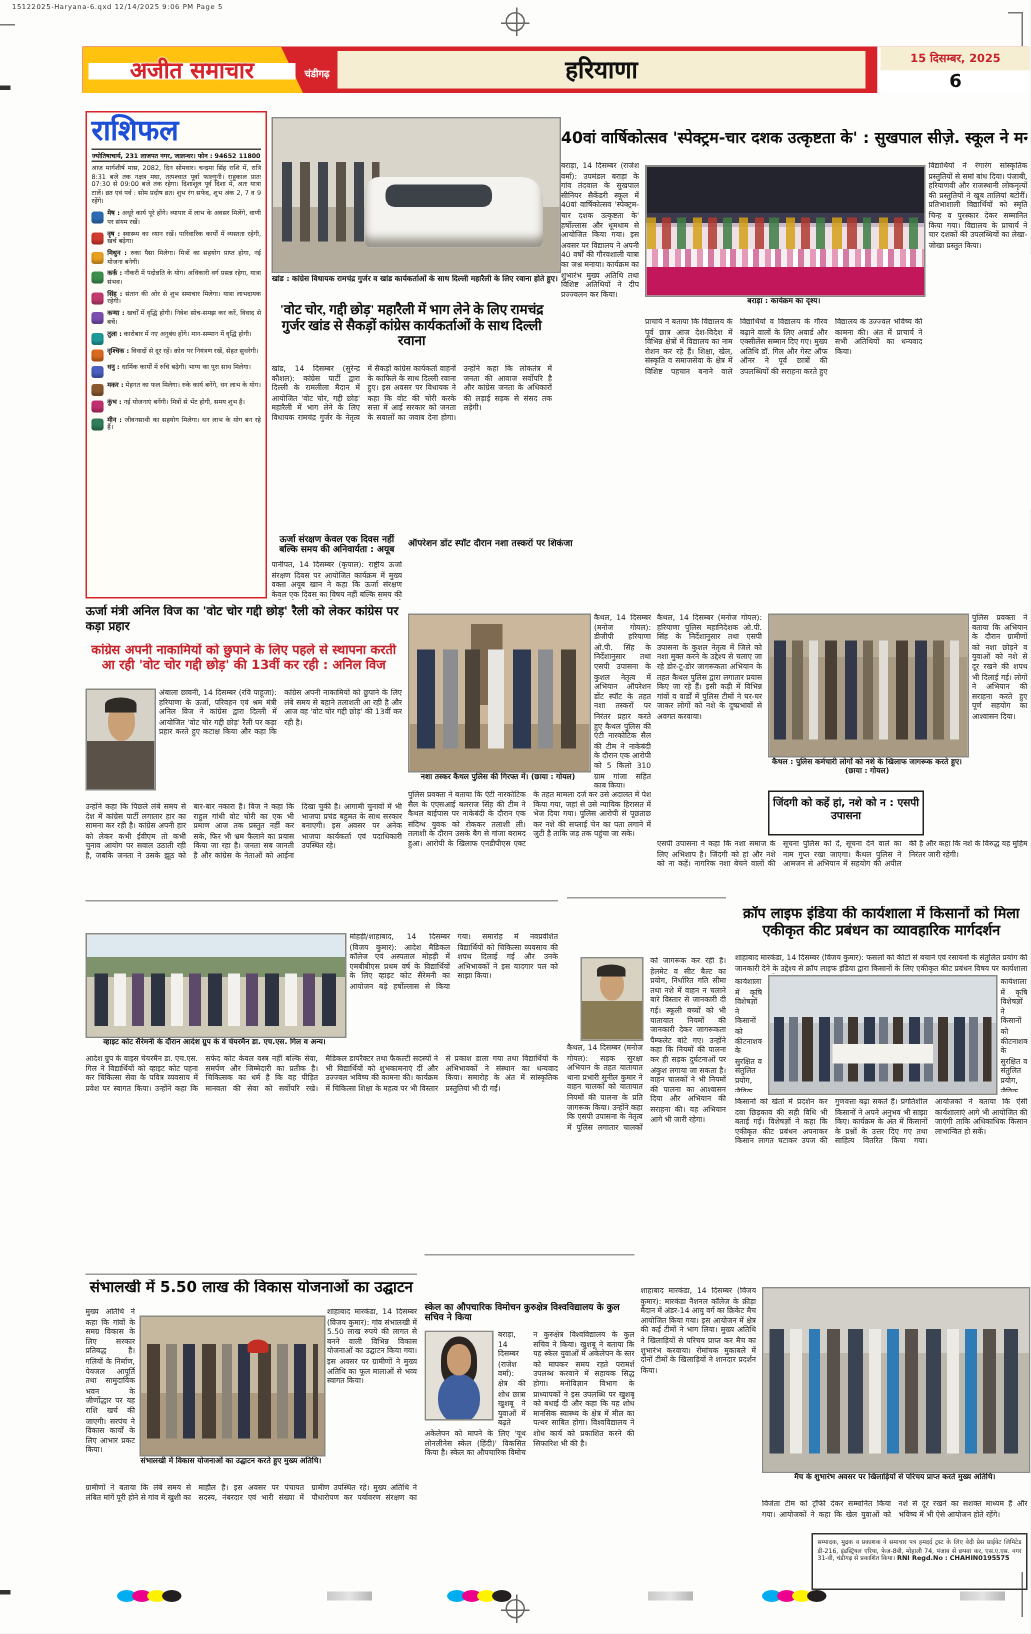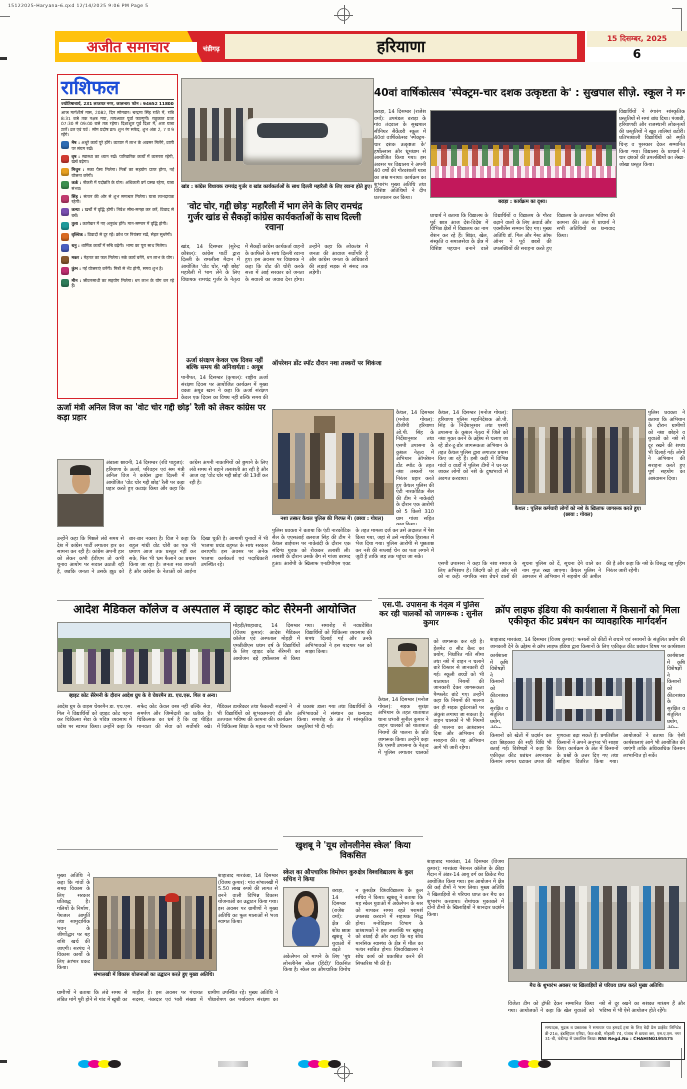--- a/index.html
+++ b/index.html
@@ -218,58 +218,58 @@
 
   <div class="abs kick" style="left:272px;top:359px;width:162px;height:9px;font-size:6px;">ऑपरेशन डोंट स्पॉट दौरान नशा तस्करों पर शिकंजा</div>
   <div class="ph ph-arrest" style="left:272px;top:409px;width:120px;height:104px;"></div>
   <div class="abs cap" style="left:272px;top:515px;width:120px;height:10px;">नशा तस्कर कैथल पुलिस की गिरफ्त में। (छाया : गोयल)</div>
   <div class="abs txt" style="left:396px;top:409px;width:38px;height:116px;">कैथल, 14 दिसम्बर (मनोज गोयल): डीजीपी हरियाणा ओ.पी. सिंह के निर्देशानुसार तथा एसपी उपासना के कुशल नेतृत्व में अभियान ऑपरेशन डोंट स्पॉट के तहत नशा तस्करों पर निरंतर प्रहार करते हुए कैथल पुलिस की एंटी नारकोटिक सैल की टीम ने नाकेबंदी के दौरान एक आरोपी को 5 किलो 310 ग्राम गांजा सहित काबू किया।</div>
   <div class="abs txt c2" style="left:272px;top:527px;width:162px;height:71px;">पुलिस प्रवक्ता ने बताया कि एंटी नारकोटिक सैल के एएसआई बलराज सिंह की टीम ने कैथल बाईपास पर नाकेबंदी के दौरान एक संदिग्ध युवक को रोककर तलाशी ली। तलाशी के दौरान उसके बैग से गांजा बरामद हुआ। आरोपी के खिलाफ एनडीपीएस एक्ट के तहत मामला दर्ज कर उसे अदालत में पेश किया गया, जहां से उसे न्यायिक हिरासत में भेज दिया गया। पुलिस आरोपी से पूछताछ कर नशे की सप्लाई चेन का पता लगाने में जुटी है ताकि जड़ तक पहुंचा जा सके।</div>
 
   <div class="abs txt" style="left:438px;top:409px;width:70px;height:148px;">कैथल, 14 दिसम्बर (मनोज गोयल): हरियाणा पुलिस महानिदेशक ओ.पी. सिंह के निर्देशानुसार तथा एसपी उपासना के कुशल नेतृत्व में जिले को नशा मुक्त करने के उद्देश्य से चलाए जा रहे डोर-टू-डोर जागरूकता अभियान के तहत कैथल पुलिस द्वारा लगातार प्रयास किए जा रहे हैं। इसी कड़ी में विभिन्न गांवों व वार्डों में पुलिस टीमों ने घर-घर जाकर लोगों को नशे के दुष्प्रभावों से अवगत करवाया।</div>
   <div class="ph ph-crowd" style="left:512px;top:409px;width:132px;height:94px;"></div>
   <div class="abs cap" style="left:512px;top:505px;width:132px;height:18px;">कैथल : पुलिस कर्मचारी लोगों को नशे के खिलाफ जागरूक करते हुए। (छाया : गोयल)</div>
+  <div id="door-quote" class="abs" style="left:512px;top:527px;width:104px;height:30px;">जिंदगी को कहें हां, नशे को न : एसपी उपासना</div>
   <div class="abs txt" style="left:648px;top:409px;width:37px;height:148px;">पुलिस प्रवक्ता ने बताया कि अभियान के दौरान ग्रामीणों को नशा छोड़ने व युवाओं को नशे से दूर रखने की शपथ भी दिलाई गई। लोगों ने अभियान की सराहना करते हुए पूर्ण सहयोग का आश्वासन दिया।</div>
   <div class="abs txt c3" style="left:438px;top:560px;width:247px;height:38px;">एसपी उपासना ने कहा कि नशा समाज के लिए अभिशाप है। जिंदगी को हां और नशे को ना कहें। नागरिक नशा बेचने वालों की सूचना पुलिस को दें, सूचना देने वाले का नाम गुप्त रखा जाएगा। कैथल पुलिस ने आमजन से अभियान में सहयोग की अपील की है और कहा कि नशे के विरुद्ध यह मुहिम निरंतर जारी रहेगी।</div>
 
   <div class="abs kick" style="left:57px;top:403px;width:211px;height:24px;font-size:8px;">ऊर्जा मंत्री अनिल विज का 'वोट चोर गद्दी छोड़' रैली को लेकर कांग्रेस पर कड़ा प्रहार</div>
+  <div class="abs hl red" style="left:57px;top:429px;width:211px;height:27px;font-size:8.5px;color:#c8232b;">कांग्रेस अपनी नाकामियों को छुपाने के लिए पहले से स्थापना करती आ रही 'वोट चोर गद्दी छोड़' की 13वीं कर रही : अनिल विज</div>
   <div class="ph ph-portrait-officer" style="left:57px;top:459px;width:45px;height:66px;background:linear-gradient(180deg,#d6d2c8 0 52%,#5a5248 52% 100%);"></div>
   <div class="abs txt c2" style="left:106px;top:459px;width:162px;height:72px;">अंबाला छावनी, 14 दिसम्बर (रवि पाहूजा): हरियाणा के ऊर्जा, परिवहन एवं श्रम मंत्री अनिल विज ने कांग्रेस द्वारा दिल्ली में आयोजित 'वोट चोर गद्दी छोड़' रैली पर कड़ा प्रहार करते हुए कटाक्ष किया और कहा कि कांग्रेस अपनी नाकामियों को छुपाने के लिए लंबे समय से बहाने तलाशती आ रही है और आज वह 'वोट चोर गद्दी छोड़' की 13वीं कर रही है।</div>
   <div class="abs txt c3" style="left:57px;top:535px;width:211px;height:63px;">उन्होंने कहा कि पिछले लंबे समय से देश में कांग्रेस पार्टी लगातार हार का सामना कर रही है। कांग्रेस अपनी हार को लेकर कभी ईवीएम तो कभी चुनाव आयोग पर सवाल उठाती रही है, जबकि जनता ने उसके झूठ को बार-बार नकारा है। विज ने कहा कि राहुल गांधी वोट चोरी का एक भी प्रमाण आज तक प्रस्तुत नहीं कर सके, फिर भी भ्रम फैलाने का प्रयास किया जा रहा है। जनता सब जानती है और कांग्रेस के नेताओं को आईना दिखा चुकी है। आगामी चुनावों में भी भाजपा प्रचंड बहुमत के साथ सरकार बनाएगी। इस अवसर पर अनेक भाजपा कार्यकर्ता एवं पदाधिकारी उपस्थित रहे।</div>
 
   <div class="rule" style="left:57px;top:600px;width:315px;"></div>
-  <div class="abs hl" style="left:57px;top:603px;width:315px;height:16px;font-size:11.5px;white-space:nowrap;">आदेश मैडिकल कॉलेज व अस्पताल में व्हाइट कोट सैरेमनी आयोजित</div>
   <div class="ph ph-wcoat" style="left:57px;top:622px;width:172px;height:68px;"></div>
   <div class="abs cap" style="left:57px;top:692px;width:172px;height:9px;">व्हाइट कोट सैरेमनी के दौरान आदेश ग्रुप के वे चेयरमैन डा. एच.एस. गिल व अन्य।</div>
   <div class="abs txt c2" style="left:233px;top:622px;width:139px;height:79px;">मोहड़ी/शाहाबाद, 14 दिसम्बर (विजय कुमार): आदेश मैडिकल कॉलेज एवं अस्पताल मोहड़ी में एमबीबीएस प्रथम वर्ष के विद्यार्थियों के लिए व्हाइट कोट सैरेमनी का आयोजन बड़े हर्षोल्लास से किया गया। समारोह में नवप्रवेशित विद्यार्थियों को चिकित्सा व्यवसाय की शपथ दिलाई गई और उनके अभिभावकों ने इस यादगार पल को साझा किया।</div>
   <div class="abs txt c4" style="left:57px;top:703px;width:315px;height:134px;">आदेश ग्रुप के वाइस चेयरमैन डा. एच.एस. गिल ने विद्यार्थियों को व्हाइट कोट पहना कर चिकित्सा सेवा के पवित्र व्यवसाय में प्रवेश पर स्वागत किया। उन्होंने कहा कि सफेद कोट केवल वस्त्र नहीं बल्कि सेवा, समर्पण और जिम्मेदारी का प्रतीक है। चिकित्सक का धर्म है कि वह पीड़ित मानवता की सेवा को सर्वोपरि रखे। मैडिकल डायरैक्टर तथा फैकल्टी सदस्यों ने भी विद्यार्थियों को शुभकामनाएं दीं और उज्ज्वल भविष्य की कामना की। कार्यक्रम में चिकित्सा शिक्षा के महत्व पर भी विस्तार से प्रकाश डाला गया तथा विद्यार्थियों के अभिभावकों ने संस्थान का धन्यवाद किया। समारोह के अंत में सांस्कृतिक प्रस्तुतियां भी दी गईं।</div>
 
   <div class="rule" style="left:378px;top:598px;width:106px;"></div>
-  <div class="abs hl" style="left:378px;top:601px;width:106px;height:34px;font-size:7.5px;">एस.पी. उपासना के नेतृत्व में पुलिस कर रही चालकों को जागरूक : सुनील कुमार</div>
   <div class="abs txt c2" style="left:378px;top:638px;width:106px;height:198px;">
     <span class="ph ph-portrait-officer float-r" style="width:40px;height:54px;"></span>
     <span>कैथल, 14 दिसम्बर (मनोज गोयल): सड़क सुरक्षा अभियान के तहत यातायात थाना प्रभारी सुनील कुमार ने वाहन चालकों को यातायात नियमों की पालना के प्रति जागरूक किया। उन्होंने कहा कि एसपी उपासना के नेतृत्व में पुलिस लगातार चालकों को जागरूक कर रही है। हेलमेट व सीट बैल्ट का प्रयोग, निर्धारित गति सीमा तथा नशे में वाहन न चलाने बारे विस्तार से जानकारी दी गई। स्कूली बच्चों को भी यातायात नियमों की जानकारी देकर जागरूकता पैम्फलेट बांटे गए। उन्होंने कहा कि नियमों की पालना कर ही सड़क दुर्घटनाओं पर अंकुश लगाया जा सकता है। वाहन चालकों ने भी नियमों की पालना का आश्वासन दिया और अभियान की सराहना की। यह अभियान आगे भी जारी रहेगा।</span>
   </div>
 
   <div class="abs hl" style="left:490px;top:604px;width:195px;height:30px;font-size:9.5px;">क्रॉप लाइफ इंडिया की कार्यशाला में किसानों को मिला एकीकृत कीट प्रबंधन का व्यावहारिक मार्गदर्शन</div>
   <div class="abs txt" style="left:490px;top:636px;width:195px;height:13px;">शाहाबाद मारकंडा, 14 दिसम्बर (विजय कुमार): फसलों को कीटों से बचाने एवं रसायनों के संतुलित प्रयोग की जानकारी देने के उद्देश्य से क्रॉप लाइफ इंडिया द्वारा किसानों के लिए एकीकृत कीट प्रबंधन विषय पर कार्यशाला का आयोजन किया गया।</div>
   <div class="abs txt" style="left:490px;top:652px;width:18px;height:76px;">कार्यशाला में कृषि विशेषज्ञों ने किसानों को कीटनाशकों के सुरक्षित व संतुलित प्रयोग, जैविक नियंत्रण तथा मित्र कीटों की पहचान का व्यावहारिक मार्गदर्शन दिया।</div>
   <div class="ph ph-workshop" style="left:512px;top:650px;width:151px;height:78px;"></div>
   <div class="abs txt" style="left:667px;top:652px;width:18px;height:76px;">कार्यशाला में कृषि विशेषज्ञों ने किसानों को कीटनाशकों के सुरक्षित व संतुलित प्रयोग, जैविक नियंत्रण तथा मित्र कीटों की पहचान का व्यावहारिक मार्गदर्शन दिया।</div>
   <div class="abs txt c3" style="left:490px;top:732px;width:195px;height:104px;">किसानों को खेतों में प्रदर्शन कर दवा छिड़काव की सही विधि भी बताई गई। विशेषज्ञों ने कहा कि एकीकृत कीट प्रबंधन अपनाकर किसान लागत घटाकर उपज की गुणवत्ता बढ़ा सकते हैं। प्रगतिशील किसानों ने अपने अनुभव भी साझा किए। कार्यक्रम के अंत में किसानों के प्रश्नों के उत्तर दिए गए तथा साहित्य वितरित किया गया। आयोजकों ने बताया कि ऐसी कार्यशालाएं आगे भी आयोजित की जाएंगी ताकि अधिकाधिक किसान लाभान्वित हो सकें।</div>
 
   <div class="rule" style="left:57px;top:849px;width:221px;"></div>
+  <div class="abs hl" style="left:57px;top:853px;width:221px;height:16px;font-size:10px;white-space:nowrap;">संभालखी में 5.50 लाख की विकास योजनाओं का उद्घाटन</div>
   <div class="abs txt" style="left:57px;top:872px;width:33px;height:114px;">मुख्य अतिथि ने कहा कि गांवों के समग्र विकास के लिए सरकार प्रतिबद्ध है। गलियों के निर्माण, पेयजल आपूर्ति तथा सामुदायिक भवन के जीर्णोद्धार पर यह राशि खर्च की जाएगी। सरपंच ने विकास कार्यों के लिए आभार प्रकट किया।</div>
   <div class="ph ph-inaug" style="left:93px;top:877px;width:122px;height:92px;"></div>
   <div class="abs cap" style="left:93px;top:971px;width:122px;height:16px;">संभालखी में विकास योजनाओं का उद्घाटन करते हुए मुख्य अतिथि।</div>
   <div class="abs txt" style="left:218px;top:872px;width:60px;height:114px;">शाहाबाद मारकंडा, 14 दिसम्बर (विजय कुमार): गांव संभालखी में 5.50 लाख रुपये की लागत से बनने वाली विभिन्न विकास योजनाओं का उद्घाटन किया गया। इस अवसर पर ग्रामीणों ने मुख्य अतिथि का फूल मालाओं से भव्य स्वागत किया।</div>
   <div class="abs txt c3" style="left:57px;top:989px;width:221px;height:19px;">ग्रामीणों ने बताया कि लंबे समय से लंबित मांगें पूरी होने से गांव में खुशी का माहौल है। इस अवसर पर पंचायत सदस्य, नंबरदार एवं भारी संख्या में ग्रामीण उपस्थित रहे। मुख्य अतिथि ने पौधारोपण कर पर्यावरण संरक्षण का संदेश भी दिया और युवाओं से नशे से दूर रहकर खेलों से जुड़ने का आह्वान किया।</div>
 
   <div class="rule" style="left:283px;top:836px;width:140px;"></div>
-  <div class="abs hl" style="left:283px;top:840px;width:140px;height:26px;font-size:8.5px;">खुशबू ने 'यूथ लोनलीनेस स्केल' किया विकसित</div>
   <div class="abs kick" style="left:283px;top:868px;width:140px;height:17px;font-size:6px;">स्केल का औपचारिक विमोचन कुरुक्षेत्र विश्वविद्यालय के कुल सचिव ने किया</div>
   <div class="abs txt c2" style="left:283px;top:887px;width:140px;height:121px;">
     <span class="ph ph-portrait-woman float-l" style="width:44px;height:58px;"></span>
     <span>बराड़ा, 14 दिसम्बर (राजेश वर्मा): क्षेत्र की शोध छात्रा खुशबू ने युवाओं में बढ़ते अकेलेपन को मापने के लिए 'यूथ लोनलीनेस स्केल (हिंदी)' विकसित किया है। स्केल का औपचारिक विमोच न कुरुक्षेत्र विश्वविद्यालय के कुल सचिव ने किया। खुशबू ने बताया कि यह स्केल युवाओं में अकेलेपन के स्तर को मापकर समय रहते परामर्श उपलब्ध करवाने में सहायक सिद्ध होगा। मनोविज्ञान विभाग के प्राध्यापकों ने इस उपलब्धि पर खुशबू को बधाई दी और कहा कि यह शोध मानसिक स्वास्थ्य के क्षेत्र में मील का पत्थर साबित होगा। विश्वविद्यालय ने शोध कार्य को प्रकाशित करने की सिफारिश भी की है।</span>
   </div>
 
   <div class="abs txt" style="left:427px;top:858px;width:77px;height:150px;">शाहाबाद मारकंडा, 14 दिसम्बर (विजय कुमार): मारकंडा नैशनल कॉलेज के क्रीड़ा मैदान में अंडर-14 आयु वर्ग का क्रिकेट मैच आयोजित किया गया। इस आयोजन में क्षेत्र की कई टीमों ने भाग लिया। मुख्य अतिथि ने खिलाड़ियों से परिचय प्राप्त कर मैच का शुभारंभ करवाया। रोमांचक मुकाबले में दोनों टीमों के खिलाड़ियों ने शानदार प्रदर्शन किया।</div>
   <div class="ph ph-cricket" style="left:508px;top:858px;width:177px;height:122px;"></div>
   <div class="abs cap" style="left:508px;top:982px;width:177px;height:16px;">मैच के शुभारंभ अवसर पर खिलाड़ियों से परिचय प्राप्त करते मुख्य अतिथि।</div>
   <div class="abs txt c2" style="left:508px;top:1000px;width:177px;height:18px;">विजेता टीम को ट्रॉफी देकर सम्मानित किया गया। आयोजकों ने कहा कि खेल युवाओं को नशे से दूर रखने का सशक्त माध्यम हैं और भविष्य में भी ऐसे आयोजन होते रहेंगे।</div>

